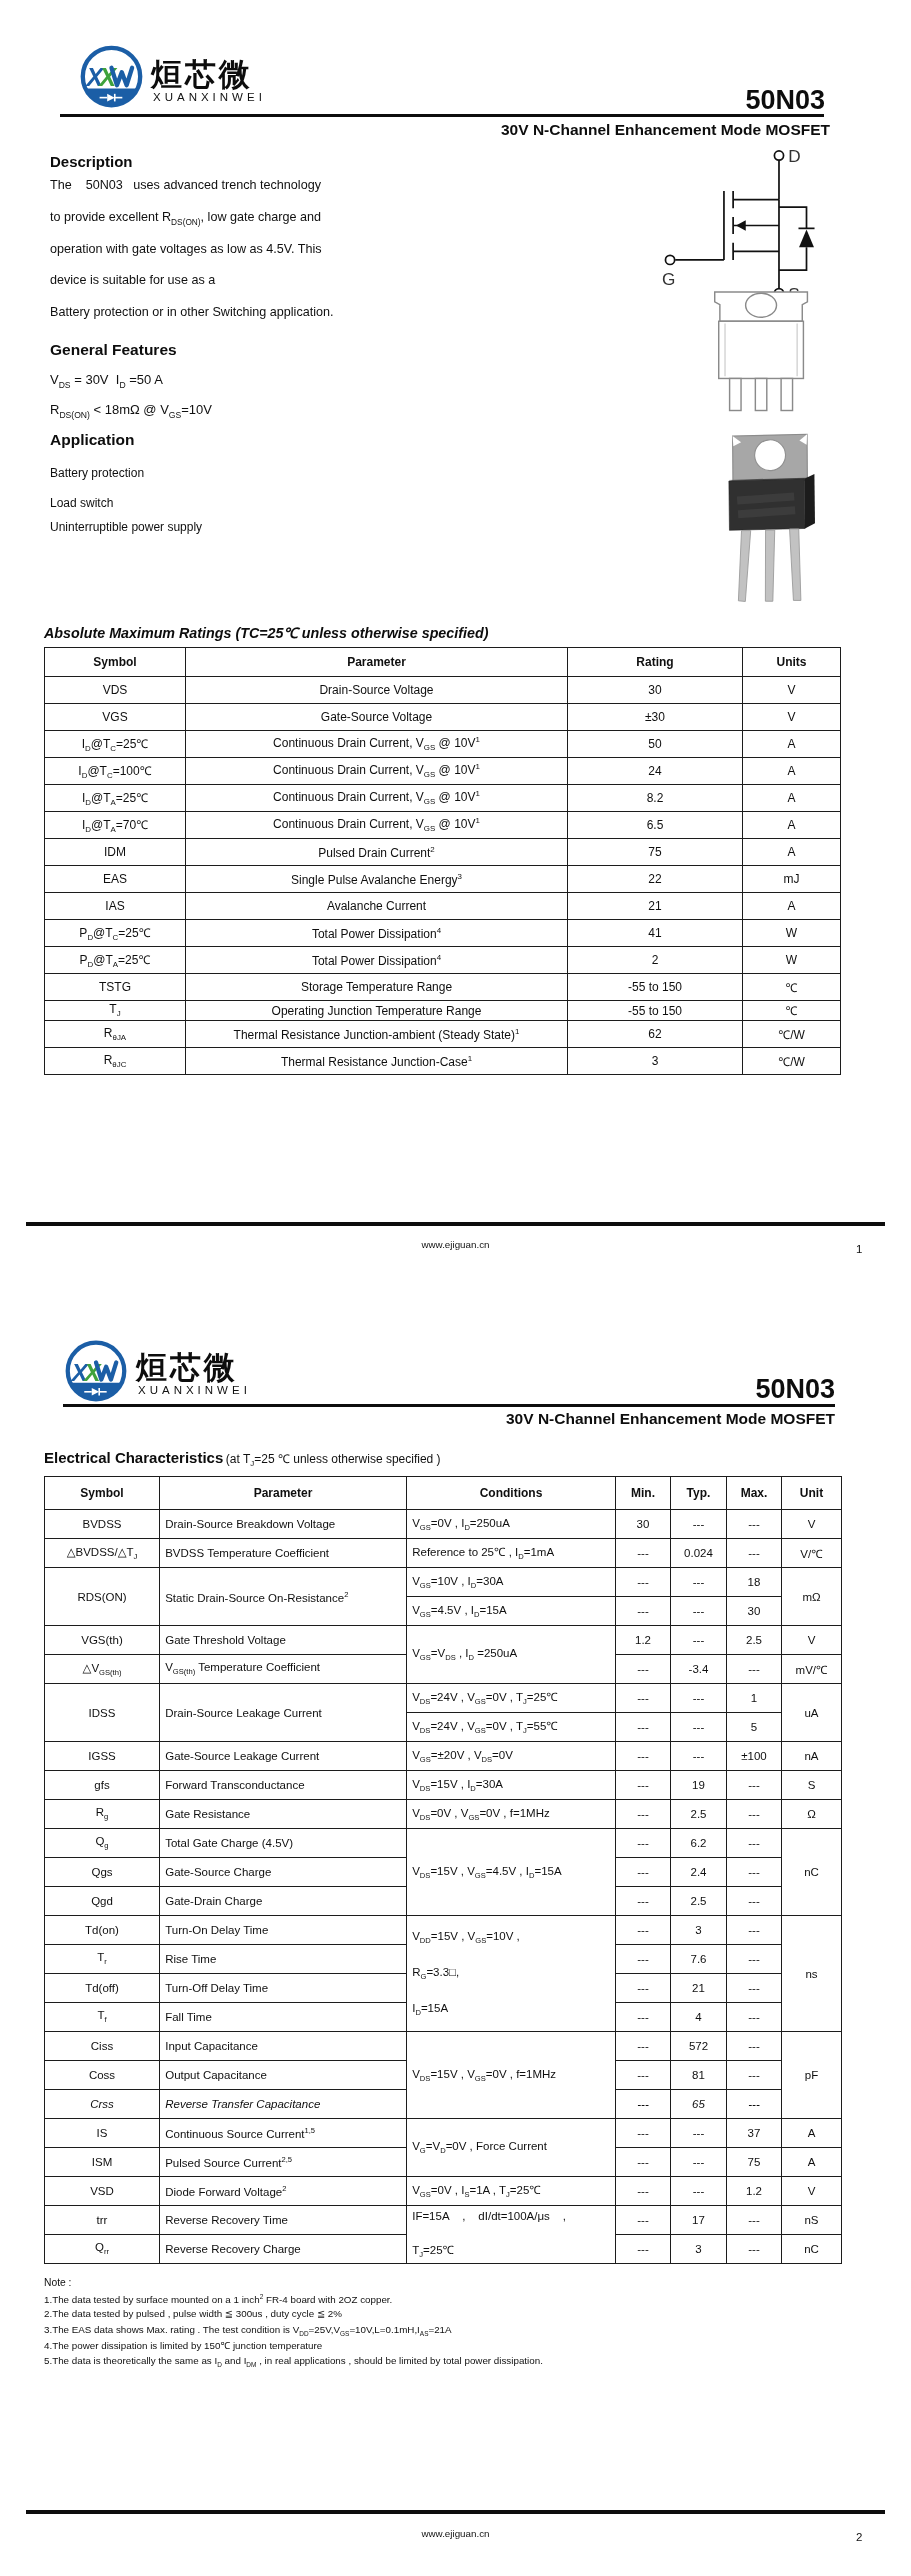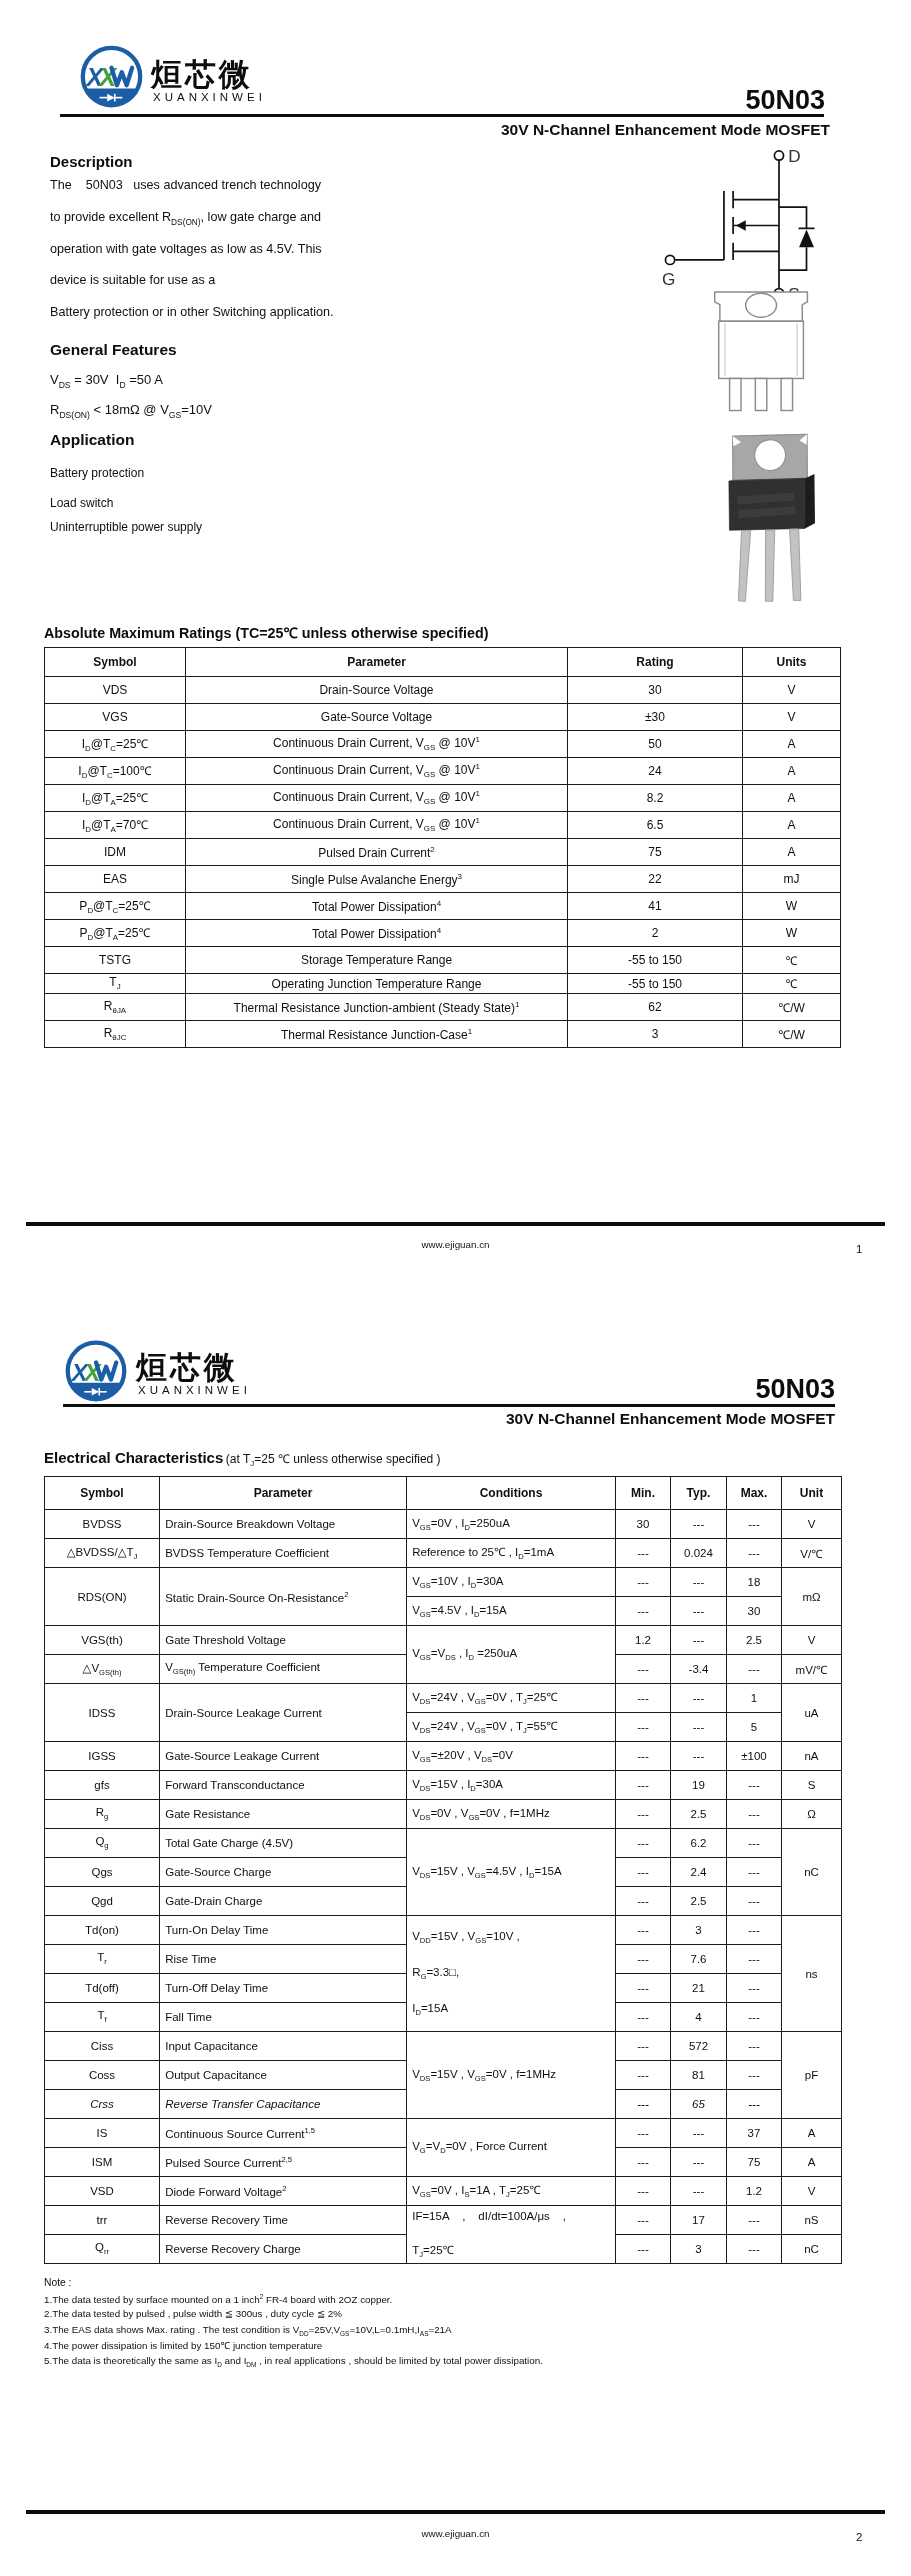--- a/index.html
+++ b/index.html
@@ -130,21 +130,21 @@
       <polygon points="30,90 162,95 157,182 25,176" fill="#303030" stroke="#222" stroke-width="1"></polygon>
       <polygon points="162,95 180,88 175,174 157,182" fill="#1c1c1c"></polygon>
       <rect x="42" y="118" width="100" height="14" fill="#3c3c3c"></rect>
       <rect x="42" y="142" width="100" height="14" fill="#3c3c3c"></rect>
       <polygon points="46,178 62,179 44,302 32,300" fill="#c2c2c2" stroke="#9a9a9a" stroke-width="1.5"></polygon>
       <polygon points="88,180 104,181 92,305 79,304" fill="#c2c2c2" stroke="#9a9a9a" stroke-width="1.5"></polygon>
       <polygon points="130,181 146,182 141,307 128,306" fill="#c2c2c2" stroke="#9a9a9a" stroke-width="1.5"></polygon>
     </g>
   </svg>
 
-  <div class="abs h1" style="left:44px;top:623px;font-size:14.3px;">Absolute Maximum Ratings (TC=25℃ unless otherwise specified)</div>
+  <div class="abs h1" style="left:44px;top:623px;font-size:14.3px;font-style:italic;">Absolute Maximum Ratings (TC=25℃ unless otherwise specified)</div>
 
   <table class="abs dtable abs-table" style="left:44px;top:647px;width:796px;">
     <colgroup>
         <col style="width:141px">
         <col style="width:382px">
         <col style="width:175px">
         <col style="width:98px">
       </colgroup>
     <tbody>
         <tr style="height:29px;">
@@ -193,20 +193,26 @@
           <td>IDM</td>
           <td>Pulsed Drain Current<sup>2</sup></td>
           <td>75</td>
           <td>A</td>
         </tr>
     <tr style="height:27px;">
           <td>EAS</td>
           <td>Single Pulse Avalanche Energy<sup>3</sup></td>
           <td>22</td>
           <td>mJ</td>
+        </tr>
+    <tr style="height:27px;">
+          <td>IAS</td>
+          <td>Avalanche Current</td>
+          <td>21</td>
+          <td>A</td>
         </tr>
     <tr style="height:27px;">
           <td>P<sub>D</sub>@T<sub>C</sub>=25℃</td>
           <td>Total Power Dissipation<sup>4</sup></td>
           <td>41</td>
           <td>W</td>
         </tr>
     <tr style="height:27px;">
           <td>P<sub>D</sub>@T<sub>A</sub>=25℃</td>
           <td>Total Power Dissipation<sup>4</sup></td>

